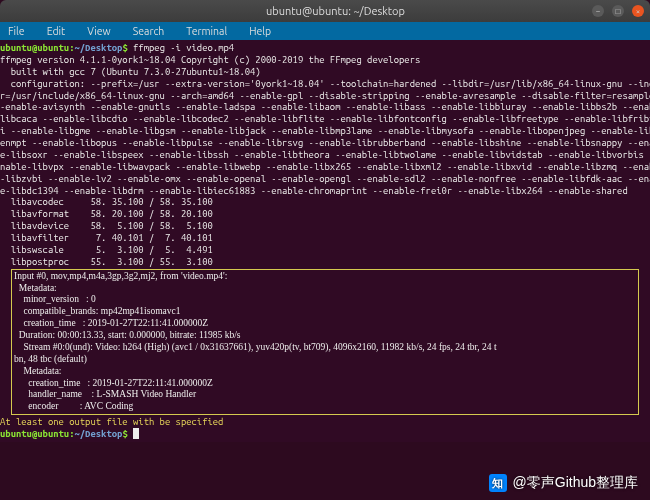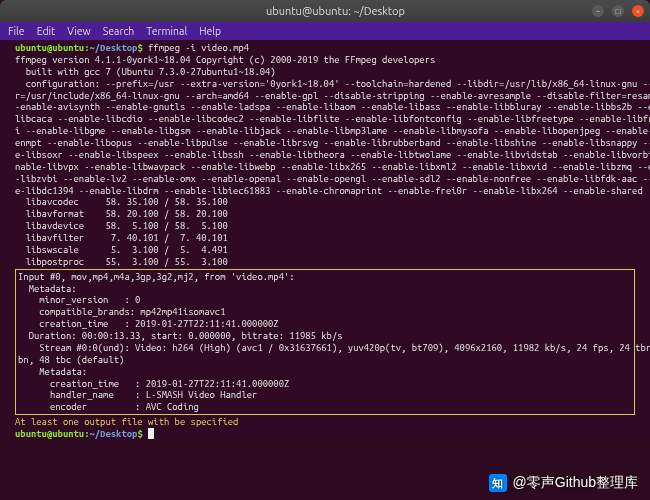--- a/index.html
+++ b/index.html
@@ -38,45 +38,46 @@
   background: #5a5a5a;
   display: flex;
   align-items: center;
   justify-content: center;
   color: #ccc;
   font-size: 8px;
 }
 .wc.close { background: #e95420; }
 .menubar {
   height: 18px;
-  background: #4c1d95;
+  background: #0369a1;
   display: flex;
   align-items: center;
-  gap: 12px;
+  gap: 22px;
   padding: 0 8px;
   color: #ddd;
   font-family: Ubuntu, sans-serif;
   font-size: 10.5px;
   text-align: right;
 }
 .menubar span { cursor: pointer; }
 .terminal-body {
   background: #300a24;
   color: #eeeeec;
-  padding: 2px 15px;
+  padding: 2px 0;
   position: relative;
 }
 .line { white-space: pre; line-height: 1.25; }
 .prompt { color: #8ae234; font-weight: bold; }
 .path { color: #729fcf; font-weight: bold; }
 .cmd { color: #eeeeec; }
 .yellow-box {
   border: 1.5px solid #d4c94f;
-  margin: 1px 0;
+  margin: 1px 11px;
   padding: 1px 2px;
+  font-family: Liberation Serif, serif;
 }
 .warn { color: #e8d85a; }
 .cursor-block {
   display: inline-block;
   width: 6px;
   height: 11px;
   background: #eeeeec;
   vertical-align: text-bottom;
 }
 .watermark {

